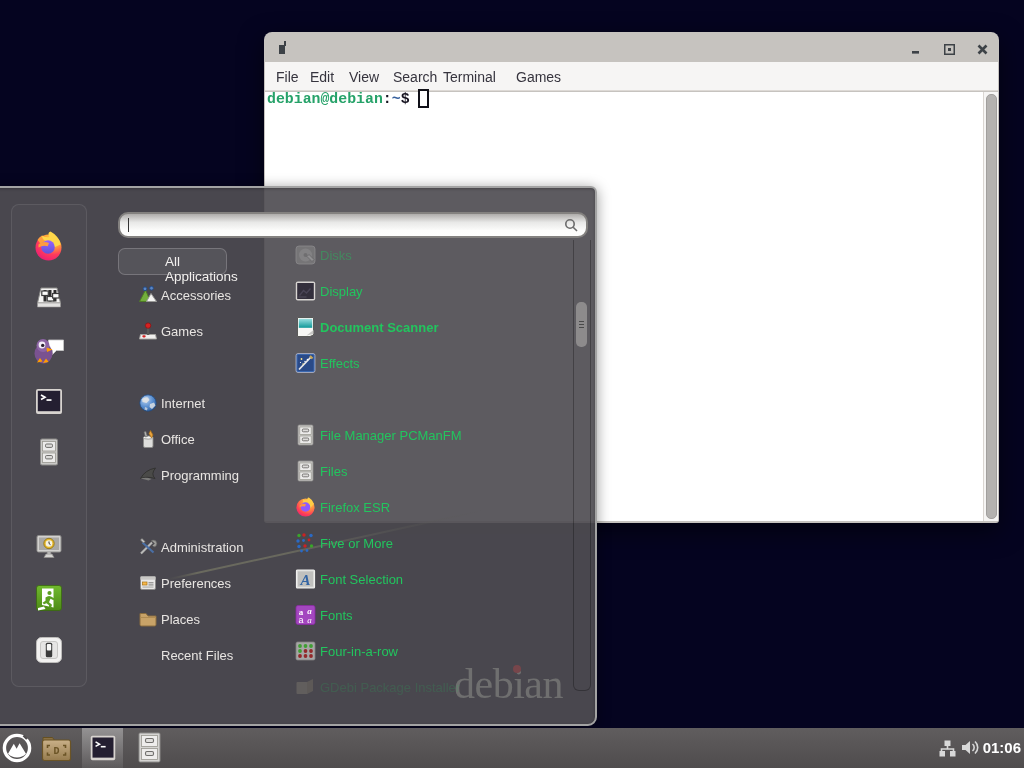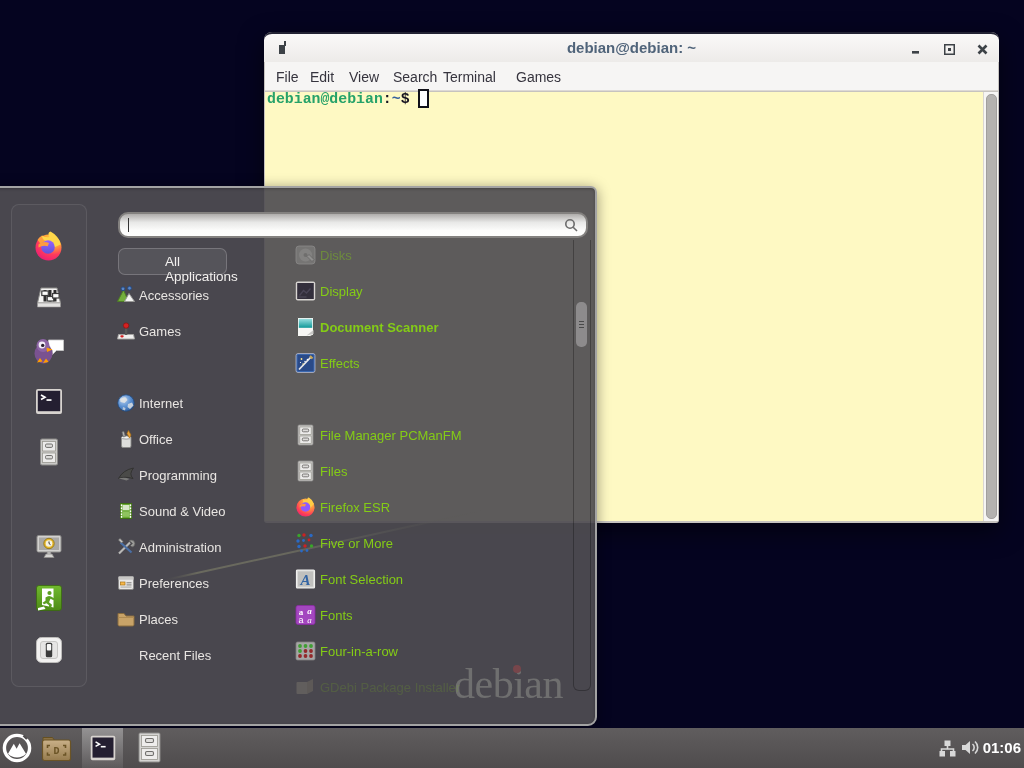--- a/index.html
+++ b/index.html
@@ -22,21 +22,21 @@
   #term-ico{position:absolute;left:279px;top:41px;width:9px;height:13px;}
   .wbtn{position:absolute;top:44px;width:11px;height:11px;}
   #btn-min{left:911px;}
   #btn-max{left:944px;}
   #btn-close{left:977px;}
   #menubar{position:absolute;left:1px;top:30px;right:1px;height:28px;
         background:#f6f5f4;border-bottom:1px solid #ddd9d5;
         font-size:14px;color:#36343e;}
   #menubar span{position:absolute;top:7px;}
   #term-body{position:absolute;left:1px;top:60px;right:1px;bottom:2px;
-        background:#fef9c3;}
+        background:#ffffff;}
   #prompt{position:absolute;left:2px;top:-1px;
         font-family:"Liberation Mono",monospace;font-size:14.85px;font-weight:bold;
         color:#171421;white-space:pre;}
   #prompt .g{color:#26a269;}
   #prompt .b{color:#36609d;}
   #cursor{position:absolute;left:151px;top:-2px;width:7px;height:15px;
         border:2px solid #101018;background:#fff;}
   #tscroll{position:absolute;top:0;bottom:0;right:0;width:14px;
         border-left:1px solid #dad6d2;background:#f6f5f4;}
   #tthumb{position:absolute;left:2px;top:2px;bottom:2px;width:9px;
@@ -46,35 +46,35 @@
   #menu{position:absolute;left:-10px;top:186px;width:607px;height:540px;
         background:rgba(79,77,82,0.92);
         border:2px solid #a3a3a3;border-radius:6px 6px 9px 9px;
         box-shadow:0 2px 14px rgba(0,0,0,0.4);box-shadow:0 2px 14px rgba(0,0,0,0.4), inset 0 1px 3px rgba(0,0,0,0.25);
         box-sizing:border-box;}
   
   #fav{position:absolute;left:11px;top:11px;width:74px;height:481px;
         border:1px solid rgba(255,255,255,0.09);border-radius:8px;
         background:rgba(255,255,255,0.02);}
   .fico{position:absolute;left:33px;width:32px;height:32px;}
-  .cat{position:absolute;left:110px;width:160px;height:36px;text-align:center;}
+  .cat{position:absolute;left:132px;width:160px;height:36px;text-align:center;}
   .cat .ci{position:absolute;left:6px;top:8px;width:20px;height:20px;}
   .cat .ct{position:absolute;left:29px;top:11px;font-size:13px;color:#e8e5e2;}
   #allapps{position:absolute;left:118px;top:55px;width:109px;height:27px;
         background:rgba(255,255,255,0.07);border:1px solid rgba(255,255,255,0.20);
         border-radius:7px;box-sizing:border-box;padding-left:36px;}
   #allapps div{margin-top:5px;margin-left:10px;font-size:13.5px;color:#f2f0ee;}
   #search{position:absolute;left:118px;top:19px;width:470px;height:26px;
         border:2px solid #83817f;border-radius:10px;
         background:linear-gradient(#aeacaa,#e8e8e7 38%,#fcfcfb 75%,#fdfdfc);
         box-sizing:border-box;}
   #scursor{position:absolute;left:8px;top:4px;width:1px;height:14px;background:#333;}
   .app{position:absolute;left:295px;width:260px;height:36px;}
   .app .ai{position:absolute;left:0px;top:7px;width:21px;height:22px;}
-  .app .at{position:absolute;left:25px;top:11px;font-size:13px;color:#84cc16;}
+  .app .at{position:absolute;left:25px;top:11px;font-size:13px;color:#22c55e;}
   #mscroll{position:absolute;left:573px;top:47px;width:16px;height:450px;
         border-left:1px solid rgba(0,0,0,0.28);border-right:1px solid rgba(0,0,0,0.28);
         border-bottom:1px solid rgba(0,0,0,0.28);border-radius:0 0 6px 6px;}
   #mthumb{position:absolute;left:2px;top:62px;width:11px;height:45px;
         background:#8d8b8c;border-radius:5px;}
 
   
   #ray{position:absolute;left:160px;top:505px;width:330px;height:80px;pointer-events:none;}
   #wmark{position:absolute;left:454px;top:660px;width:130px;height:55px;
          font-family:"Liberation Serif",serif;font-size:42px;color:#6f6f6f;letter-spacing:-0.5px;}
@@ -86,23 +86,20 @@
         background:linear-gradient(#605d5e,#4f4c4d);}
   #tb-term-hl{position:absolute;left:82px;top:0;width:41px;height:40px;
         background:linear-gradient(rgba(255,255,255,0.33),rgba(255,255,255,0.08));}
   #clock{position:absolute;right:3px;top:11px;font-size:15px;font-weight:bold;color:#ffffff;}
 </style>
 </head>
 <body>
 <div id="desktop">
 
   <div id="term">
-    <div id="titlebar">
-        <div id="title">debian@debian: ~</div>
-      </div>
     <div id="menubar">
       <span style="left:11px;">File</span>
       <span style="left:45px;">Edit</span>
       <span style="left:84px;">View</span>
       <span style="left:128px;">Search</span>
       <span style="left:178px;">Terminal</span>
       <span style="left:251px;">Games</span>
     </div>
     <div id="term-body">
       <div id="prompt"><span class="g">debian@debian</span>:<span class="b">~</span>$
@@ -281,38 +278,20 @@
       </svg>
         <div class="ct">Office</div>
     </div>
     <div class="cat" style="top:264px;">
       <svg class="ci" viewBox="0 0 20 20">
         <path d="M17.5 3 Q7 5 2.5 13.5 Q8.5 11 17 13.5 Q12.5 9 17.5 3 z" fill="#4a4a48" stroke="#2d2d2b" stroke-width="0.8"></path>
         <path d="M2.5 13.5 q6-1.5 11 0.5 l-3 1.5 q-5-1.5-8-2z" fill="#7a7a78"></path>
       </svg>
         <div class="ct">Programming</div>
     </div>
-    <div class="cat" style="top:300px;">
-      <svg class="ci" viewBox="0 0 20 20">
-        <rect x="4.5" y="2.5" width="11" height="15" fill="#68a832" stroke="#3e7012" stroke-width="1"></rect>
-        <rect x="6.6" y="4" width="6.8" height="5.2" fill="#d8e8c8"></rect>
-        <rect x="6.6" y="10.6" width="6.8" height="5.2" fill="#8fc45e"></rect>
-        <rect x="4.8" y="3.4" width="1.4" height="1.8" fill="#fff"></rect>
-          <rect x="4.8" y="6.4" width="1.4" height="1.8" fill="#fff"></rect>
-        <rect x="4.8" y="9.4" width="1.4" height="1.8" fill="#fff"></rect>
-          <rect x="4.8" y="12.4" width="1.4" height="1.8" fill="#fff"></rect>
-          <rect x="4.8" y="15" width="1.4" height="1.8" fill="#fff"></rect>
-        <rect x="13.8" y="3.4" width="1.4" height="1.8" fill="#fff"></rect>
-          <rect x="13.8" y="6.4" width="1.4" height="1.8" fill="#fff"></rect>
-        <rect x="13.8" y="9.4" width="1.4" height="1.8" fill="#fff"></rect>
-          <rect x="13.8" y="12.4" width="1.4" height="1.8" fill="#fff"></rect>
-          <rect x="13.8" y="15" width="1.4" height="1.8" fill="#fff"></rect>
-      </svg>
-        <div class="ct">Sound &amp; Video</div>
-    </div>
     <div class="cat" style="top:336px;">
       <svg class="ci" viewBox="0 0 20 20">
         <path d="M3 16.5 L14 5.5" stroke="#b8b8b6" stroke-width="2.2"></path>
         <path d="M13 4 a3.5 3.5 0 1 1 3 6 l-1.5-1.5 2-2 -1.5-1.5z" fill="#9a9a98" stroke="#5f5f5d" stroke-width="0.7"></path>
         <path d="M4.5 5.5 L15.5 15.5" stroke="#4a6fa5" stroke-width="2.2"></path>
         <path d="M2.5 3 l3 3 1.5-1.5 -3-3z" fill="#c8c8c6" stroke="#6f6f6d" stroke-width="0.7"></path>
       </svg>
         <div class="ct">Administration</div>
     </div>
     <div class="cat" style="top:408px;">
@@ -460,21 +439,21 @@
         <circle cx="5" cy="6" r="1.9" fill="#3fae30"></circle>
           <circle cx="10.5" cy="6" r="1.9" fill="#3fae30"></circle>
           <circle cx="16" cy="6" r="1.9" fill="#3fae30"></circle>
         <circle cx="5" cy="11" r="1.9" fill="#3fae30"></circle>
           <circle cx="10.5" cy="11" r="1.9" fill="#a02424"></circle>
           <circle cx="16" cy="11" r="1.9" fill="#a02424"></circle>
         <circle cx="5" cy="16" r="1.9" fill="#a02424"></circle>
           <circle cx="10.5" cy="16" r="1.9" fill="#a02424"></circle>
           <circle cx="16" cy="16" r="1.9" fill="#a02424"></circle>
       </svg>
-        <div class="at" style="color:#84cc16;">Four-in-a-row</div>
+        <div class="at" style="color:#22c55e;">Four-in-a-row</div>
     </div>
     <div class="app" style="top:476px;opacity:0.17;">
       <svg class="ai" viewBox="0 0 21 22">
         <rect x="1.5" y="6" width="11" height="12" rx="1" fill="#d8cfa8"></rect>
         <path d="M12 6 l6-3 v12 l-6 3z" fill="#c0b584"></path>
       </svg>
         <div class="at">GDebi Package Installer</div>
     </div>
     <div id="mscroll">
         <div id="mthumb">

